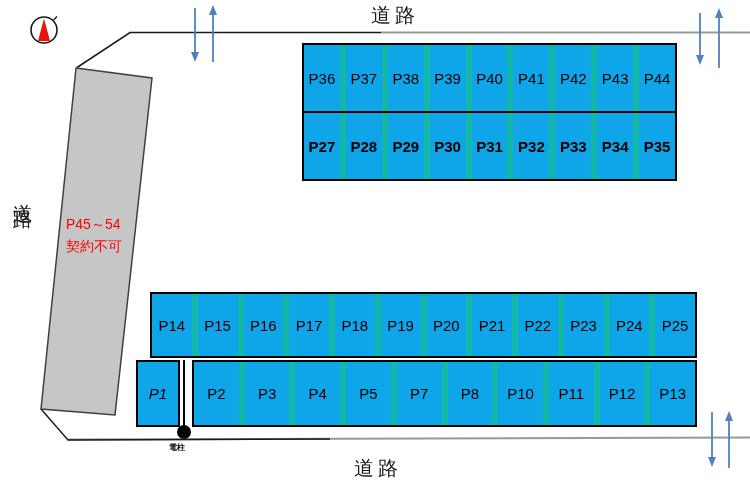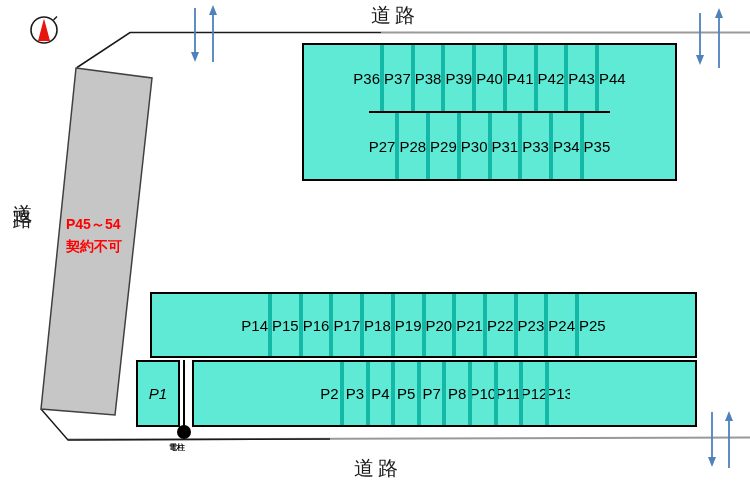--- a/index.html
+++ b/index.html
@@ -4,28 +4,28 @@
 <style>
   html,body{margin:0;padding:0;background:#fff;}
   .canvas{
     position:relative;width:750px;height:484px;background:#ffffff;overflow:hidden;
     font-family:"Liberation Sans",sans-serif;color:#1a1a1a;
   }
   .canvas *{box-sizing:border-box;}
   svg.overlay{position:absolute;left:0;top:0;width:750px;height:484px;pointer-events:none;}
   .road-label{position:absolute;font-size:20px;letter-spacing:4px;color:#1a1a1a;white-space:nowrap;}
   .road-label.vertical{writing-mode:vertical-rl;text-orientation:upright;letter-spacing:5px;}
-  .block{position:absolute;border:2px solid #000;background:#5eead4;display:flex;flex-direction:column;align-items:center;}
+  .block{position:absolute;border:2px solid #000;background:#0ea5e9;display:flex;flex-direction:column;}
   .prow{display:flex;flex:1;}
-  .prow + .prow{border-top:2px solid #000;}
+  .prow + .prow{border-top:2px solid #000;font-weight:bold;}
   .cell{flex:1;display:flex;align-items:center;justify-content:center;
-        font-size:15px;color:#000;border-left:4px solid #14b8a6;overflow:hidden;}
+        font-size:15px;color:#000;border-left:6px solid #14b8a6;overflow:hidden;}
   .cell:first-child{border-left:none;}
   .restricted-label{position:absolute;left:66px;top:213px;color:#ff0000;font-size:14px;
-        font-weight:bold;line-height:22px;white-space:nowrap;}
+        font-weight:normal;line-height:22px;white-space:nowrap;}
   .pole-dot{position:absolute;left:177px;top:425px;width:14px;height:14px;border-radius:50%;
         background:#000;z-index:5;}
   .pole-label{position:absolute;left:169px;top:442px;width:30px;
         font-size:8px;font-weight:bold;color:#000;z-index:5;}
 </style>
 </head>
 <body>
 
 <div class="canvas">
 
@@ -87,20 +87,21 @@
         <div class="cell">P42</div>
         <div class="cell">P43</div>
         <div class="cell">P44</div>
       </div>
     <div class="prow">
         <div class="cell">P27</div>
         <div class="cell">P28</div>
         <div class="cell">P29</div>
         <div class="cell">P30</div>
         <div class="cell">P31</div>
+        <div class="cell">P32</div>
         <div class="cell">P33</div>
         <div class="cell">P34</div>
         <div class="cell">P35</div>
       </div>
   </div>
 
   <div class="block" style="left:150px;top:292px;width:547px;height:66px;">
     <div class="prow">
         <div class="cell">P14</div>
         <div class="cell">P15</div>

